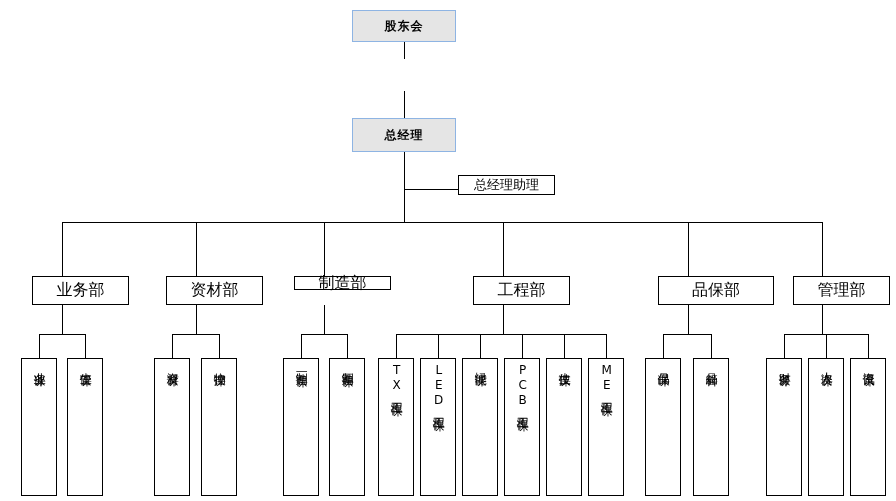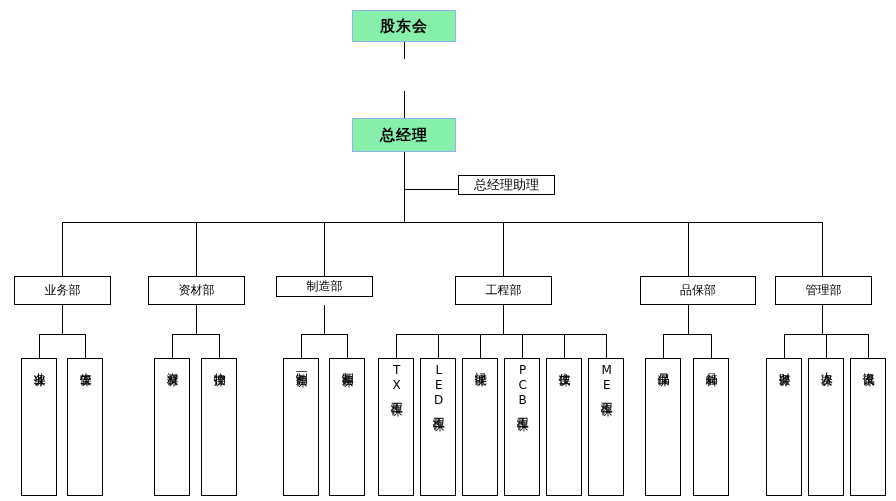--- a/index.html
+++ b/index.html
@@ -23,33 +23,34 @@
     position: absolute;
     box-sizing: border-box;
     border: 1px solid #000000;
     background: #ffffff;
     display: flex;
     align-items: center;
     justify-content: center;
     color: #000000;
   }
   .node.exec {
-    background: #86efac;
+    background: #e5e5e5;
     border: 1px solid #8EB4E3;
     font-weight: bold;
-    font-size: 15px;
+    font-size: 12px;
     letter-spacing: 1px;
   }
   .node.assistant {
     font-size: 13px;
     background: #ffffff;
   }
   .node.dept {
-    font-size: 12px;
-    background: #ffffff;
+    font-size: 16px;
+    background: #ffffff;
+    margin-left: 18px;
   }
   .node.unit {
     background: #ffffff;
     align-items: flex-start;
     justify-content: center;
     padding-top: 4px;
   }
   .vtext {
     font-size: 12px;
     line-height: 1.12;
@@ -121,21 +122,21 @@
   <div class="ln v" style="left:172px; top:334px; height:24px;"></div>
   <div class="ln v" style="left:219px; top:334px; height:24px;"></div>
   <div class="node unit" style="left:154px; top:358px; width:36px; height:138px;">
     <span class="vtext">资材课</span>
   </div>
   <div class="node unit" style="left:201px; top:358px; width:36px; height:138px;">
     <span class="vtext">物控课</span>
   </div>
 
   <div class="ln v" style="left:324px; top:222px; height:54px;"></div>
-  <div class="node dept" style="left:276px; top:276px; width:97px; height:21px;">
+  <div class="node dept" style="left:276px; top:276px; width:97px; height:14px;text-decoration:underline;">
     <span>制造部</span>
   </div>
   <div class="ln v" style="left:324px; top:305px; height:29px;"></div>
   <div class="ln h bus" style="left:301px; top:334px; width:47px;"></div>
   <div class="ln v" style="left:301px; top:334px; height:24px;"></div>
   <div class="ln v" style="left:347px; top:334px; height:24px;"></div>
   <div class="node unit" style="left:283px; top:358px; width:36px; height:138px;">
     <span class="vtext">制造一课</span>
   </div>
   <div class="node unit" style="left:329px; top:358px; width:36px; height:138px;">

